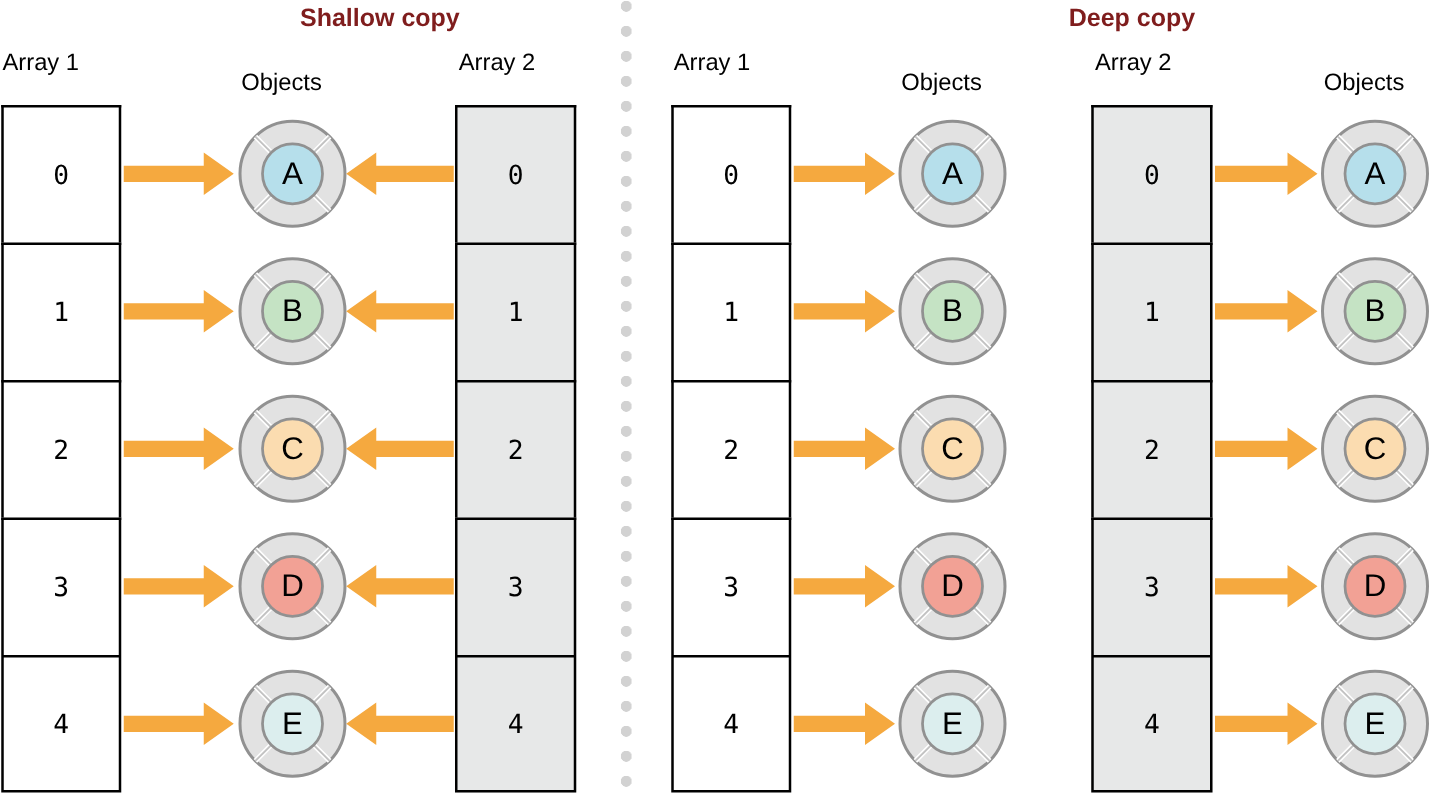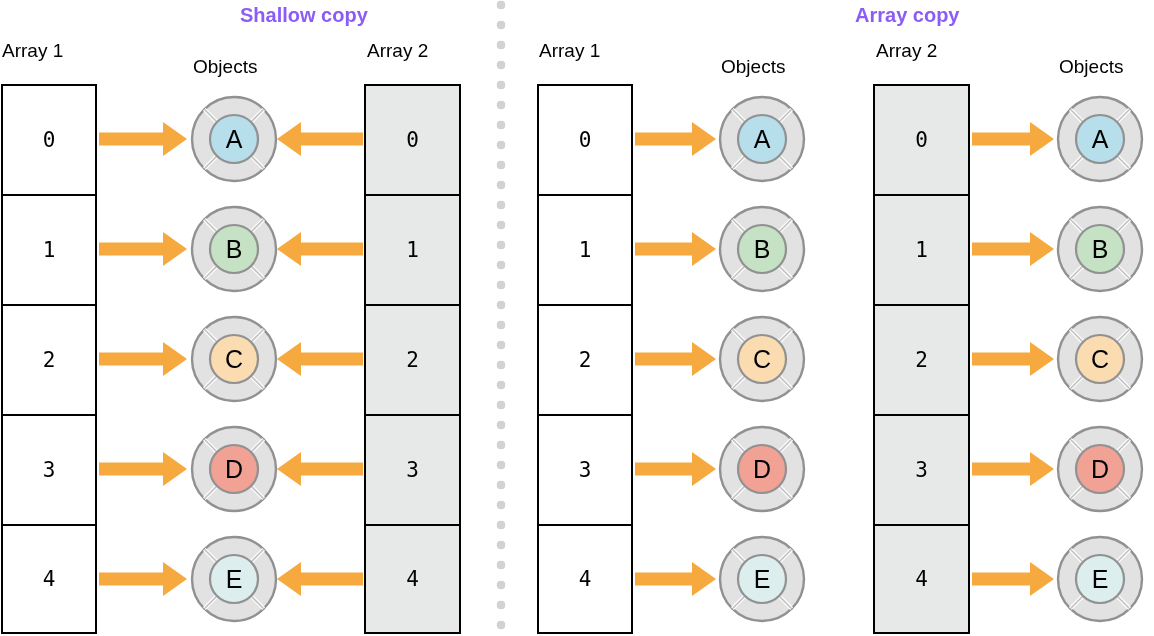--- a/index.html
+++ b/index.html
@@ -1,21 +1,21 @@
 <!DOCTYPE html>
 <html><head>
 <meta charset="utf-8">
 <style>
   html,body{margin:0;padding:0;background:#ffffff;}
   body{width:1154px;height:636px;overflow:hidden;
        font-family:"Liberation Sans","DejaVu Sans",sans-serif;}
   #canvas{position:relative;width:1154px;height:636px;}
 
   .panel-title{
-    position:absolute;font-weight:bold;font-size:20px;color:#8b5cf6;
+    position:absolute;font-weight:bold;font-size:20px;color:#7f1d1d;
     white-space:nowrap;text-align:left;
   }
   .col-head{
     position:absolute;font-size:19px;color:#000;white-space:nowrap;
   }
   .col-head.bold{font-weight:normal;}
 
   
   .array{position:absolute;box-sizing:border-box;}
   .cell{
@@ -46,21 +46,21 @@
     position:absolute;width:10px;
     background-image:radial-gradient(circle at 5px 5px, #d2d2d2 4.2px, rgba(0,0,0,0) 4.6px);
     background-size:10px 20px;background-repeat:repeat-y;
   }
 </style>
 </head>
 <body>
 
 <div id="canvas" style="background: rgb(255, 255, 255);">
     <div class="panel-title" style="left: 240px; top: 4px;">Shallow copy</div>
-    <div class="panel-title" style="left: 855px; top: 4px;">Array copy</div>
+    <div class="panel-title" style="left: 855px; top: 4px;">Deep copy</div>
     <div class="col-head bold" style="left: 2px; top: 40px;">Array 1</div>
     <div class="col-head" style="left: 193px; top: 56px;">Objects</div>
     <div class="col-head bold" style="left: 367px; top: 40px;">Array 2</div>
     <div class="col-head bold" style="left: 539px; top: 40px;">Array 1</div>
     <div class="col-head" style="left: 721px; top: 56px;">Objects</div>
     <div class="col-head bold" style="left: 876px; top: 40px;">Array 2</div>
     <div class="col-head" style="left: 1059px; top: 56px;">Objects</div>
     <div class="divider" style="left: 496px; top: 0px; height: 636px;"></div>
     <div class="array plain" style="left: 1px; top: 84px; width: 96px;">
       <div class="cell" style="height: 110px;">0</div>

